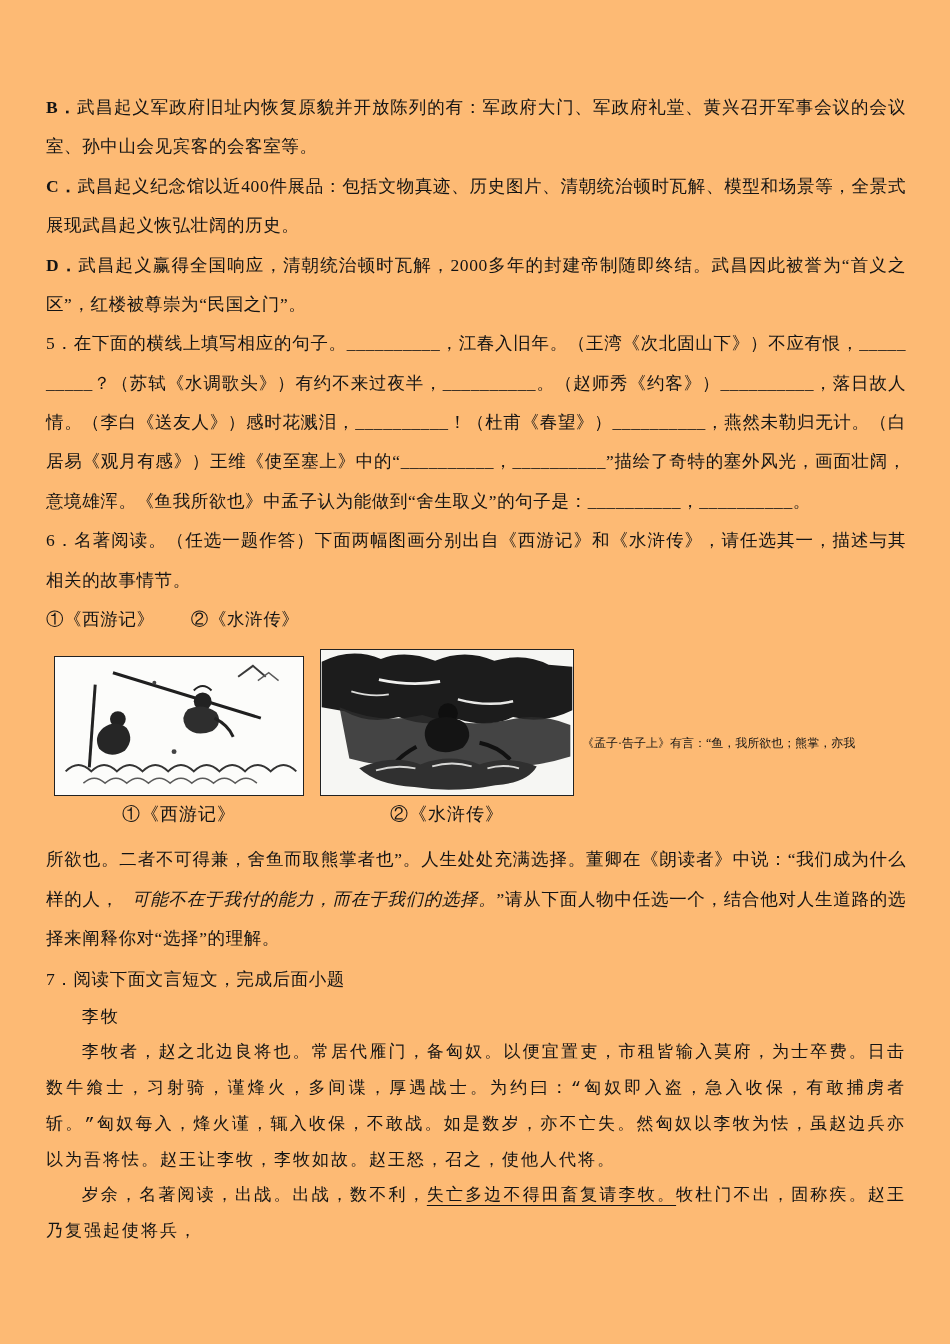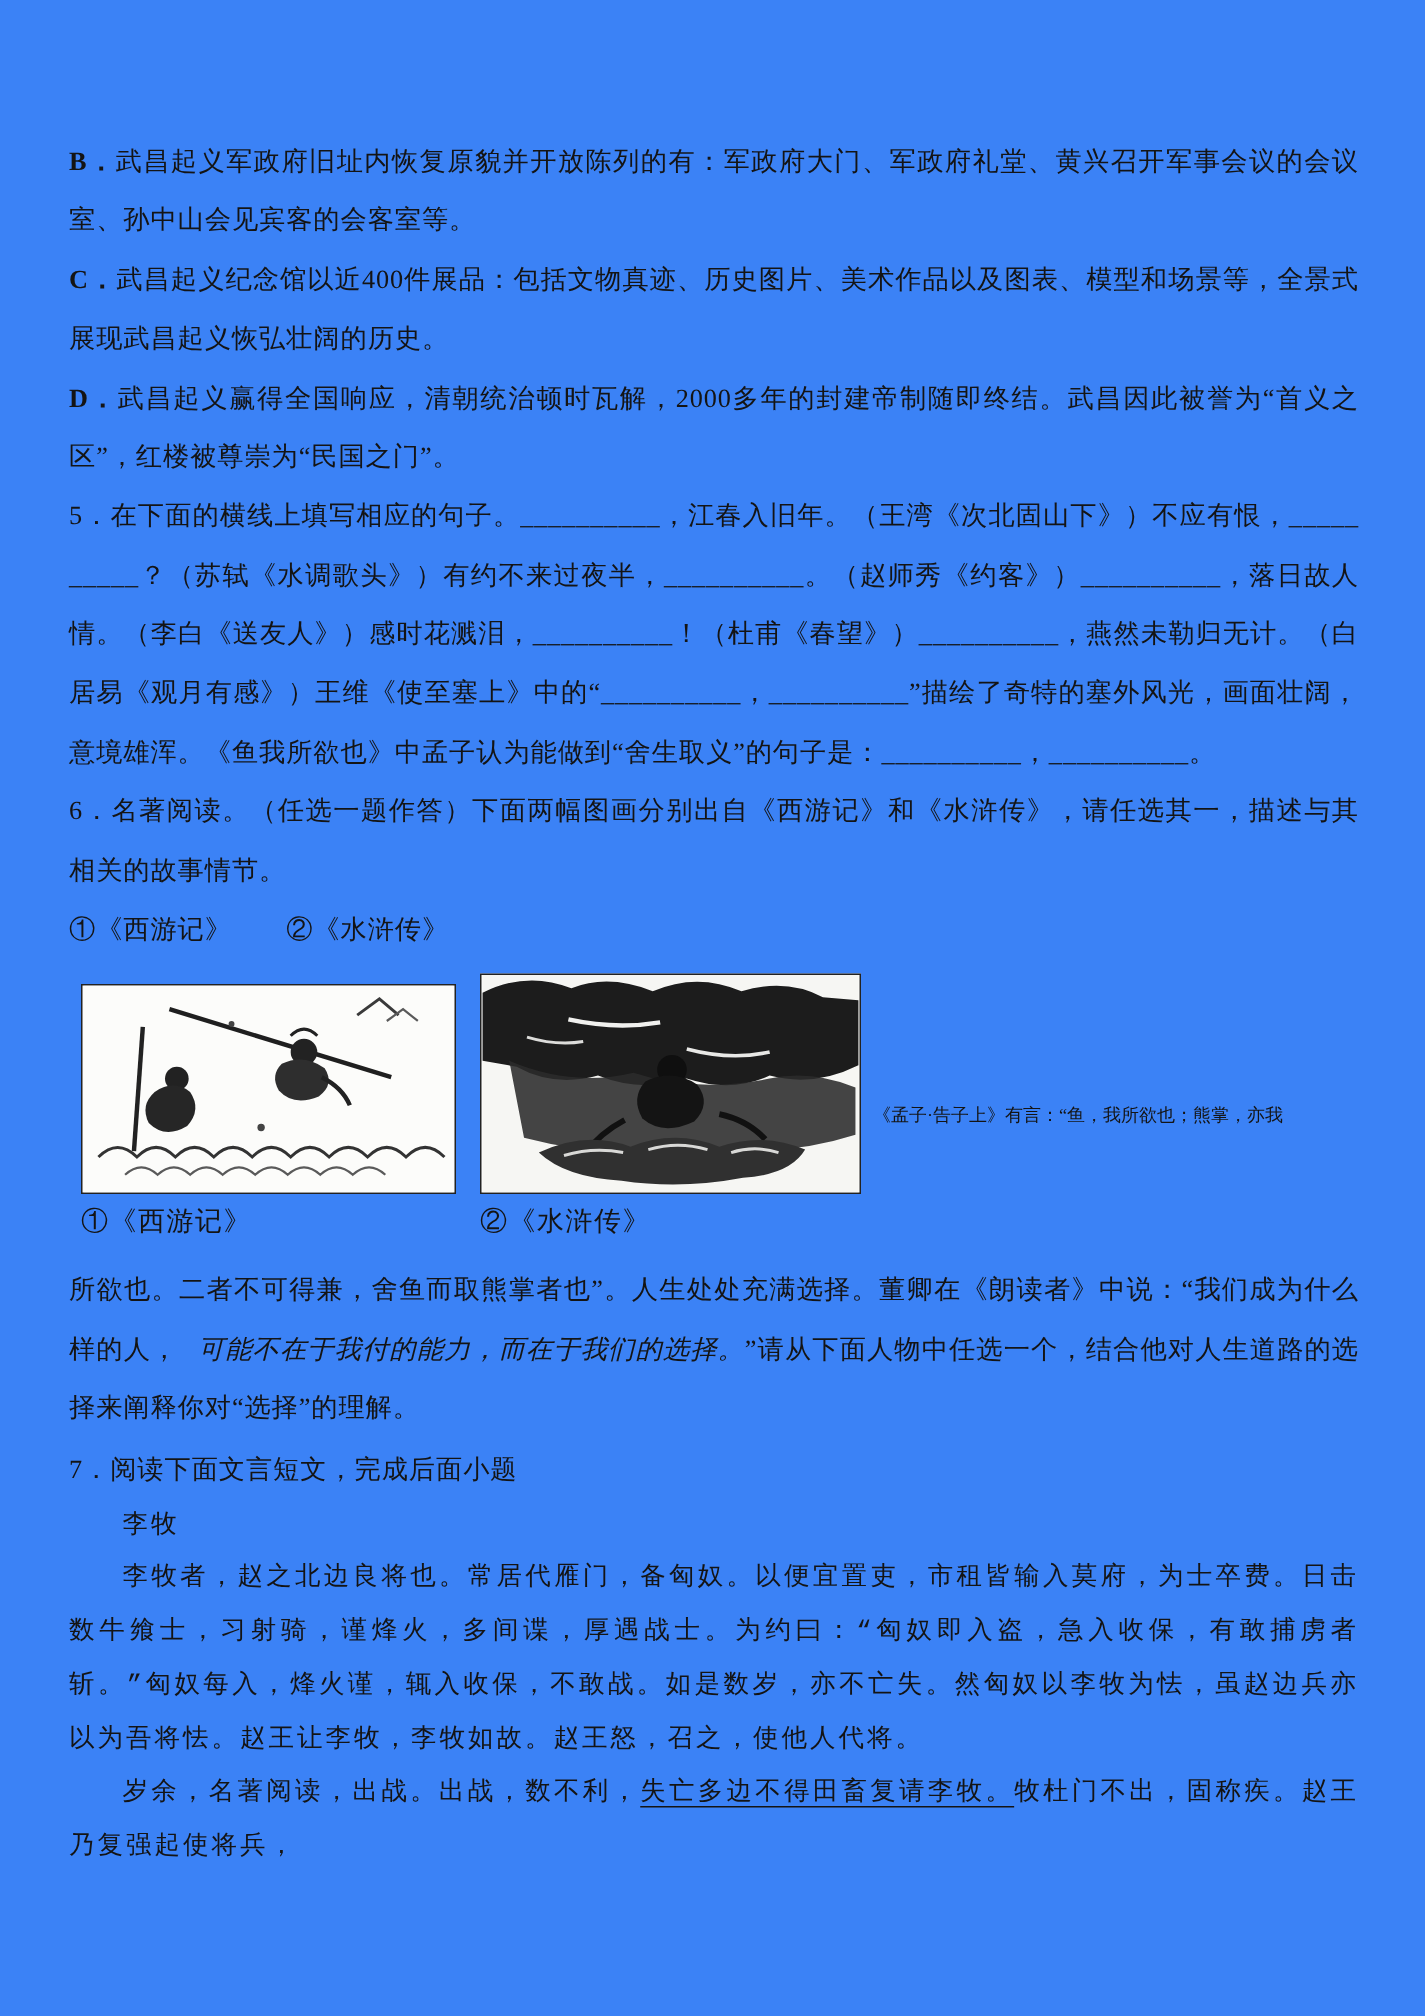--- a/index.html
+++ b/index.html
@@ -1,21 +1,21 @@
 <!DOCTYPE html>
 <html><head>
 <meta charset="utf-8">
 <style>
   html, body { margin: 0; padding: 0; background: #e8e8e8; }
   .page {
     position: relative;
     width: 950px;
     height: 1344px;
     margin: 0 auto;
-    background: #3b82f6;
+    background: #fdba74;
     color: #141414;
     font-family: "Liberation Serif", "DejaVu Serif", serif;
     font-size: 17.5px;
     box-sizing: border-box;
     padding: 88px 44px 30px 46px;
     overflow: hidden;
   }
   .para {
     margin: 0;
     text-align: justify;
@@ -41,21 +41,21 @@
     width: 250px;
     height: 140px;
     border: 1px solid #222;
     box-sizing: border-box;
     background: #fbfbf9;
     overflow: hidden;
   }
   .illus-2 { width: 254px; height: 147px; }
   .illus svg { display: block; width: 100%; height: 100%; }
   .figcap {
-    text-align: left;
+    text-align: center;
     font-size: 18px;
     padding-top: 6px;
     letter-spacing: 1px;
   }
   .side-text {
     flex: 1;
     margin-left: 8px;
     margin-bottom: 74px;
     font-size: 12px;
     letter-spacing: 0;
@@ -72,21 +72,21 @@
   .indent { text-indent: 2.1em; }
   .q7-intro { margin-top: 2px; }
 </style>
 </head>
 <body>
 
 <div class="page">
 
   <p class="para"><span class="opt-label">B．</span><span>武昌起义军政府旧址内恢复原貌并开放陈列的有：军政府大门、军政府礼堂、黄兴召开军事会议的会议室、孙中山会见宾客的会客室等。</span></p>
 
-  <p class="para"><span class="opt-label">C．</span><span>武昌起义纪念馆以近400件展品：包括文物真迹、历史图片、美术作品以及图表、模型和场景等，全景式展现武昌起义恢弘壮阔的历史。</span></p>
+  <p class="para"><span class="opt-label">C．</span><span>武昌起义纪念馆以近400件展品：包括文物真迹、历史图片、清朝统治顿时瓦解、模型和场景等，全景式展现武昌起义恢弘壮阔的历史。</span></p>
 
   <p class="para"><span class="opt-label">D．</span><span>武昌起义赢得全国响应，清朝统治顿时瓦解，2000多年的封建帝制随即终结。武昌因此被誉为“首义之区”，红楼被尊崇为“民国之门”。</span></p>
 
   <p class="para"><span>5．</span><span>在下面的横线上填写相应的句子。__________，江春入旧年。（王湾《次北固山下》）不应有恨，__________？（苏轼《水调歌头》）有约不来过夜半，__________。（赵师秀《约客》）__________，落日故人情。（李白《送友人》）感时花溅泪，__________！（杜甫《春望》）__________，燕然未勒归无计。（白居易《观月有感》）王维《使至塞上》中的“__________，__________”描绘了奇特的塞外风光，画面壮阔，意境雄浑。《鱼我所欲也》中孟子认为能做到“舍生取义”的句子是：__________，__________。</span></p>
 
   <p class="para"><span>6．</span><span>名著阅读。（任选一题作答）下面两幅图画分别出自《西游记》和《水浒传》，请任选其一，描述与其相关的故事情节。</span></p>
 
   <p class="para">①《西游记》　　②《水浒传》</p>
 
   <div class="figure-row">

